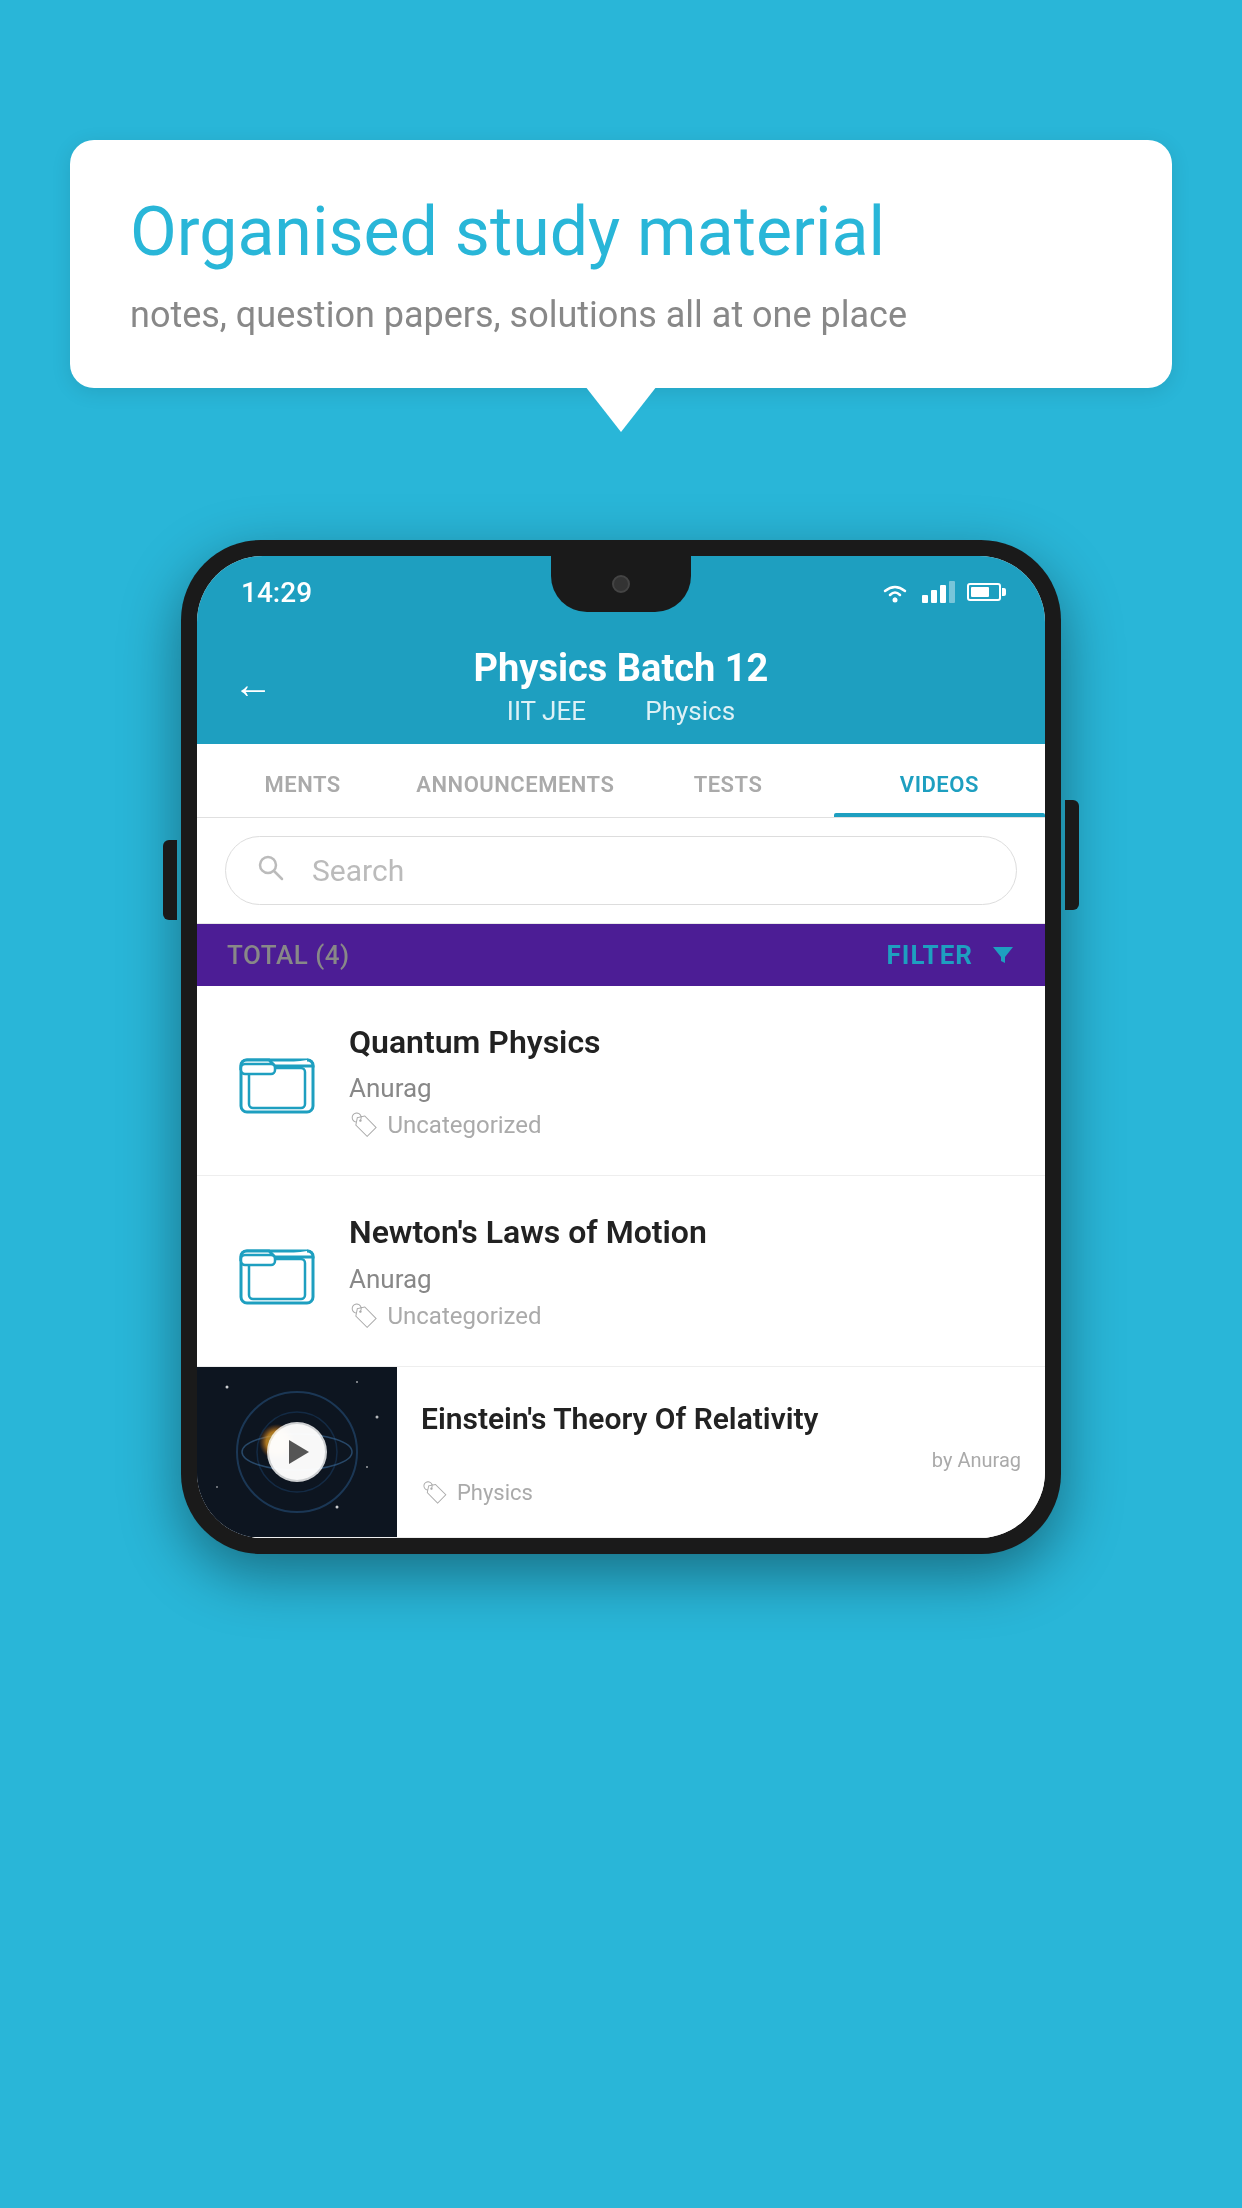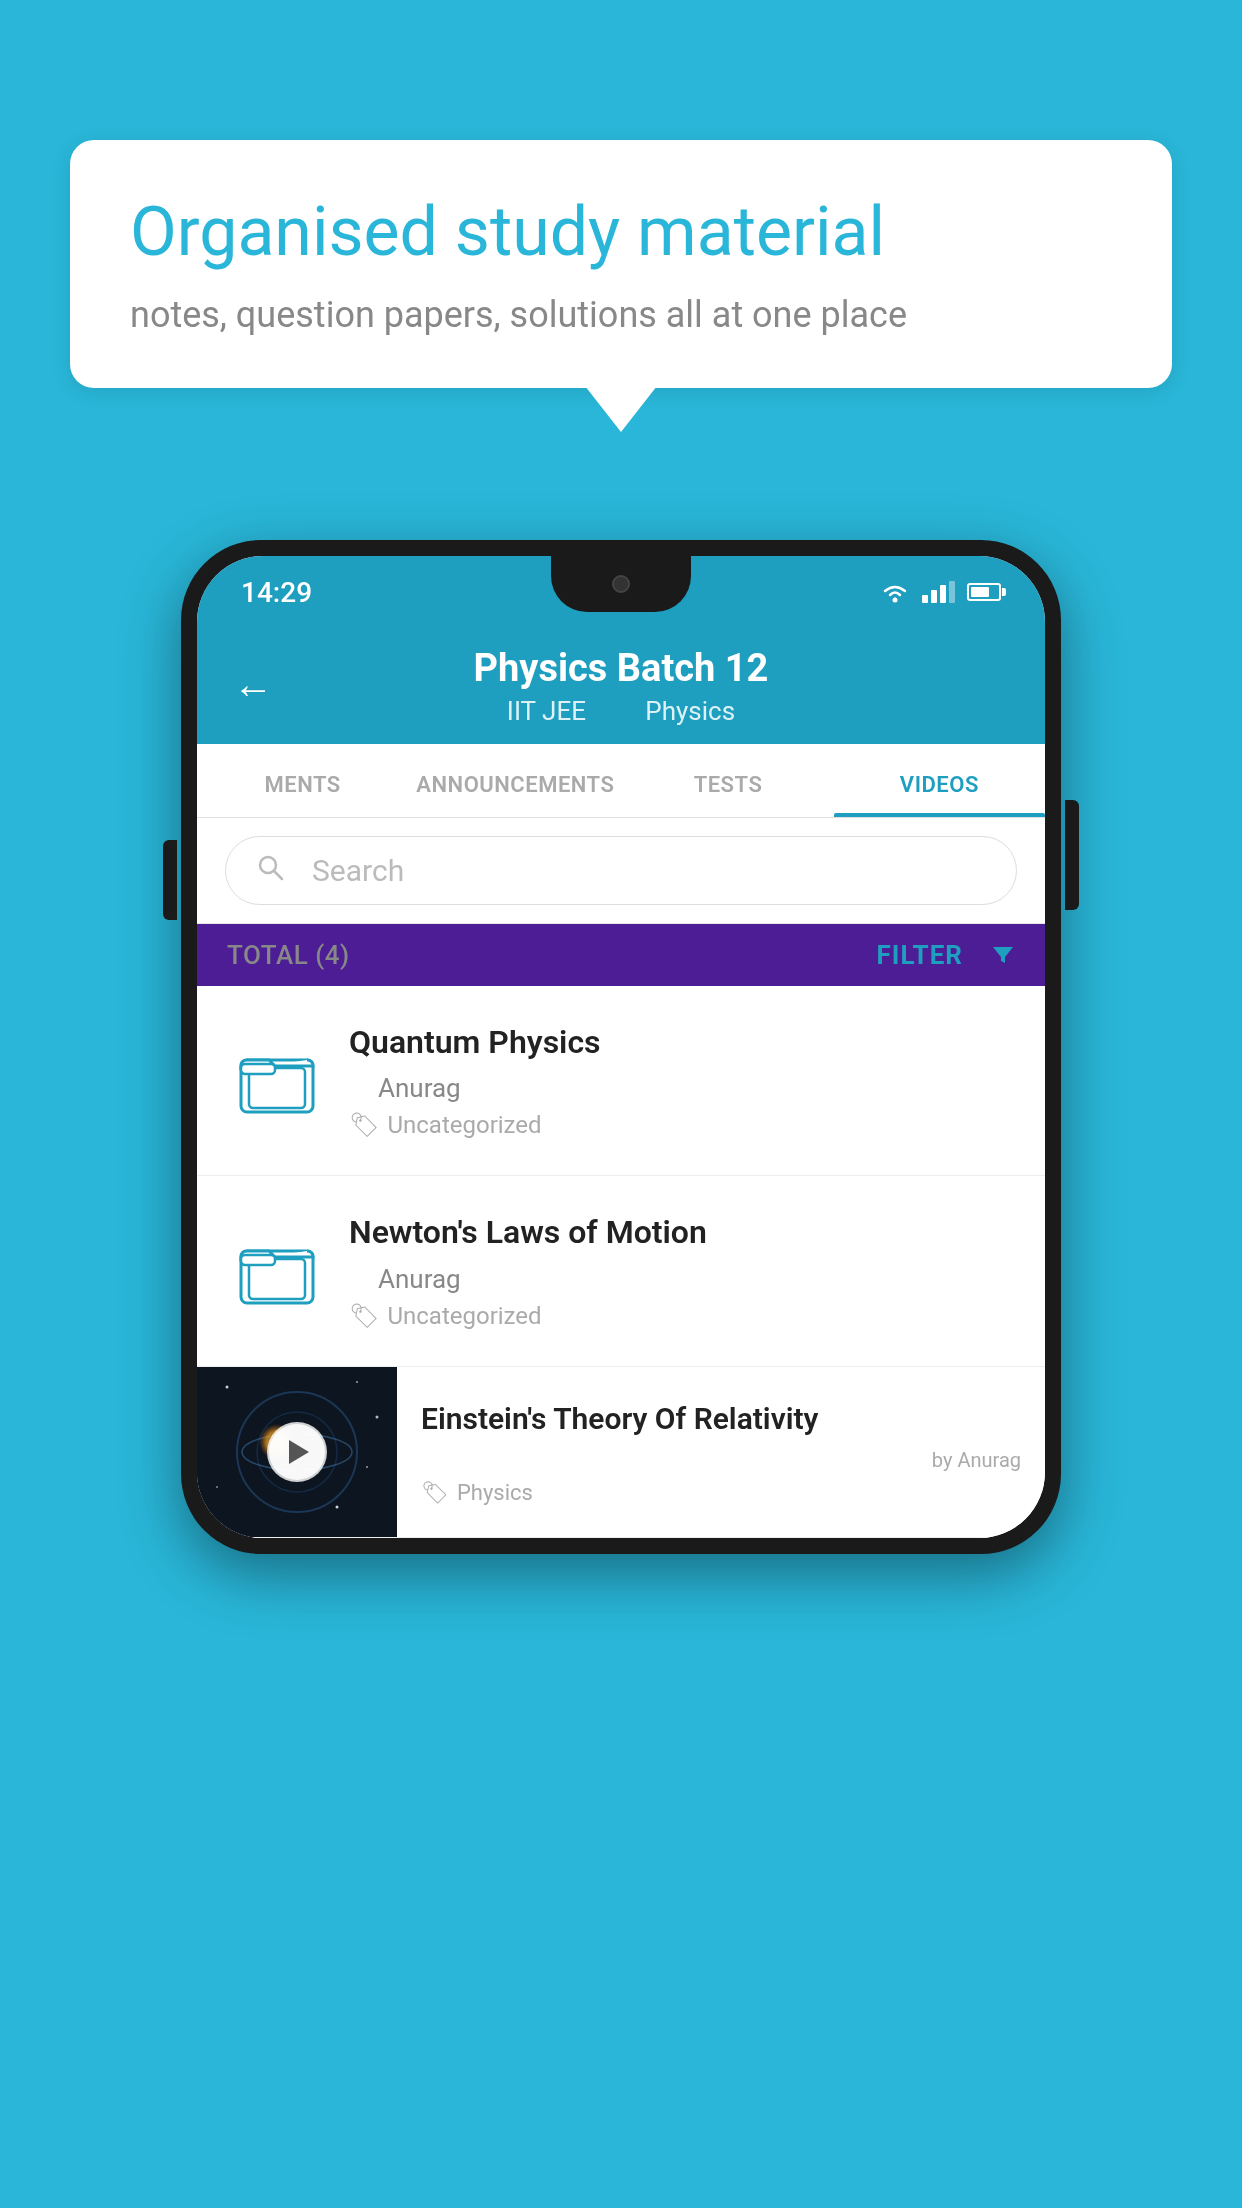--- a/index.html
+++ b/index.html
@@ -304,21 +304,21 @@
       letter-spacing: 0.5px;
     }
 
     .filter-btn {
       color: #1e9fc0;
       font-size: 26px;
       font-weight: 700;
       letter-spacing: 1px;
       display: flex;
       align-items: center;
-      gap: 28px;
+      gap: 18px;
     }
 
     
     .video-list {
       background: white;
     }
 
     .video-item {
       display: flex;
       align-items: center;
@@ -344,21 +344,20 @@
       font-size: 32px;
       font-weight: 600;
       line-height: 1.3;
       margin-bottom: 10px;
     }
 
     .video-author {
       color: #888;
       font-size: 26px;
       margin-bottom: 8px;
-      margin-left: 29px;
     }
 
     .video-tag {
       display: flex;
       align-items: center;
       gap: 8px;
       color: #aaa;
       font-size: 24px;
     }
 

